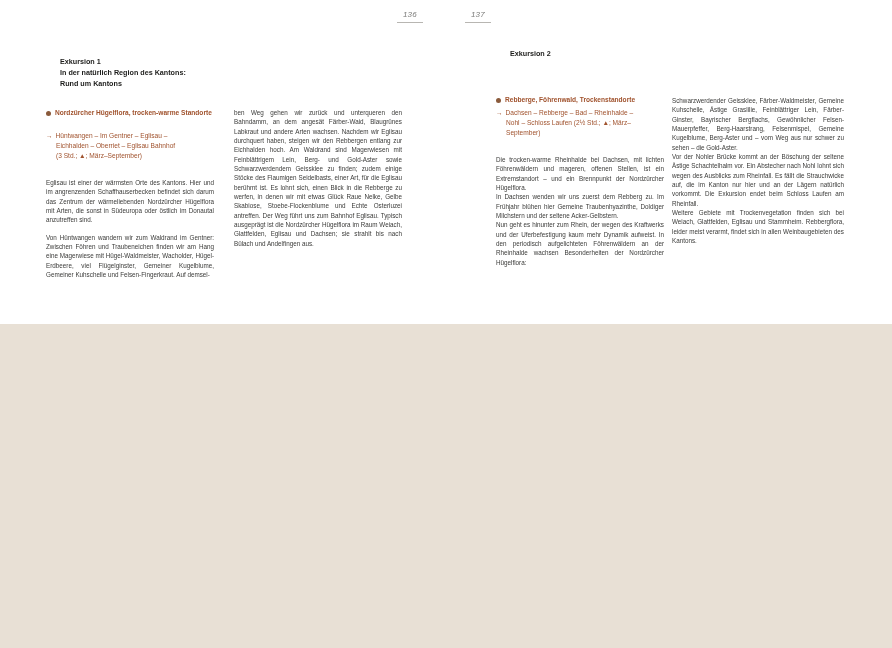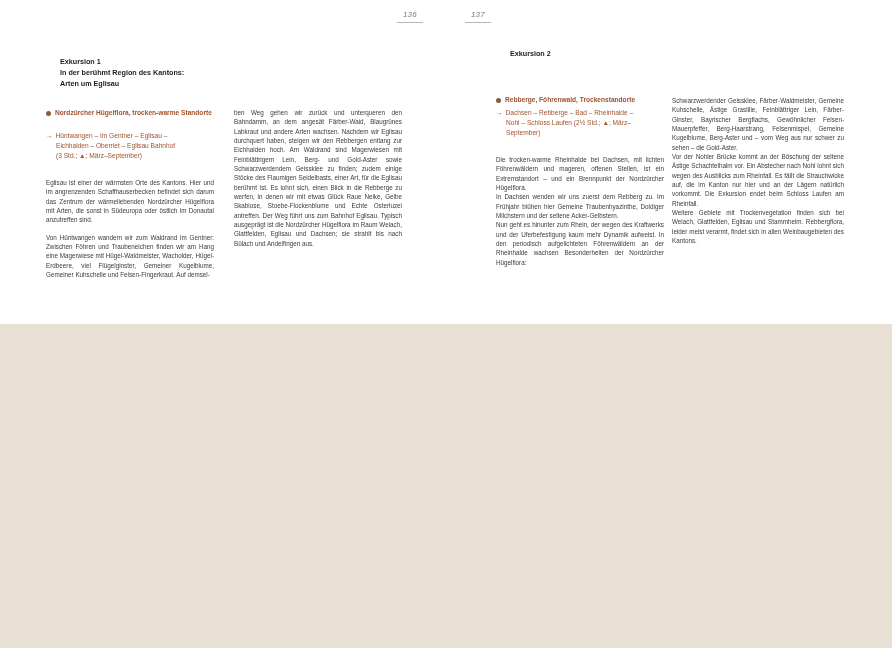--- a/index.html
+++ b/index.html
@@ -53,22 +53,22 @@
 
 <div class="page">
 
   <div class="folio-row">
     <div class="folio left">136</div>
     <div class="folio right">137</div>
   </div>
 
   <div class="ex-title" style="left:60px;top:56px;width:200px;">
     <div>Exkursion 1</div>
-    <div>In der berühmt Region des Kantons:</div>
-    <div>Arten um Eglisau</div>
+    <div>In der natürlich Region des Kantons:</div>
+    <div>Rund um Kantons</div>
   </div>
 
   <div class="bullet-block" style="left:46px;top:108px;width:168px;">
     <span class="dot"></span><span>Nordzürcher Hügelflora, trocken-warme Standorte</span>
   </div>
 
   <div class="route-block" style="left:46px;top:131px;width:172px;">
     <span class="firstline"><span class="arrow">→</span><span>Hüntwangen – Im Gentner – Eglisau –</span></span>
     <span class="indent">Eichhalden – Oberriet – Eglisau Bahnhof</span>
     <span class="indent">(3 Std.; ▲; März–September)</span>

